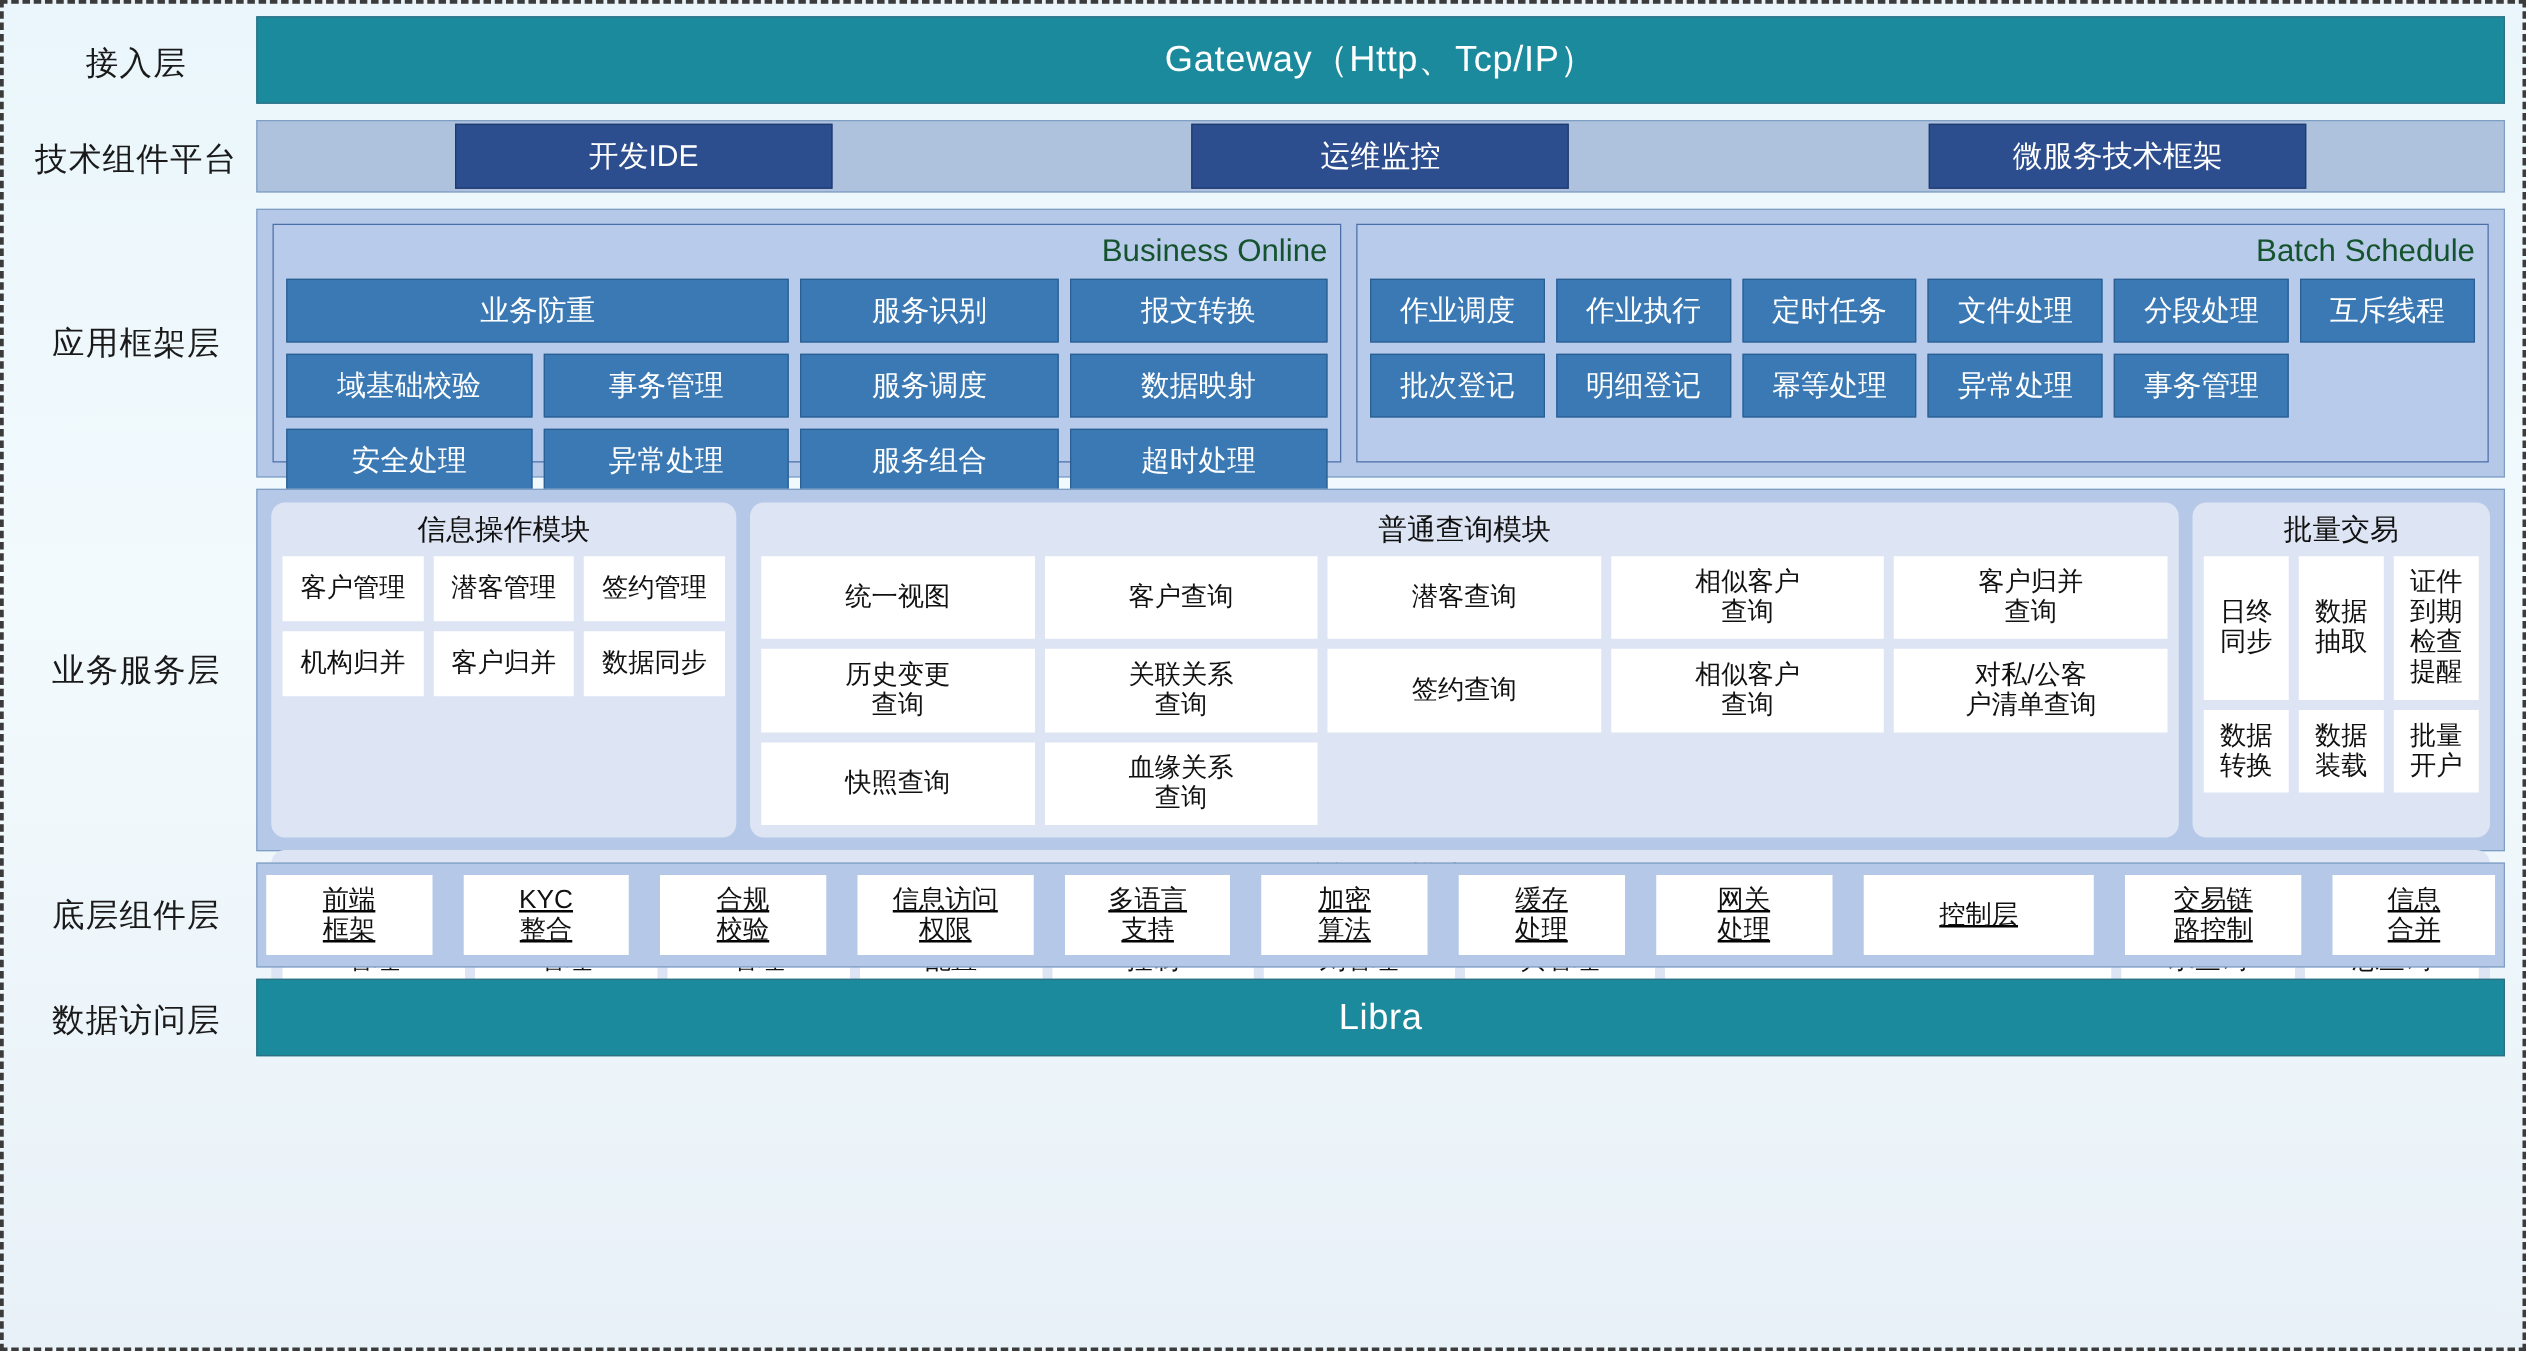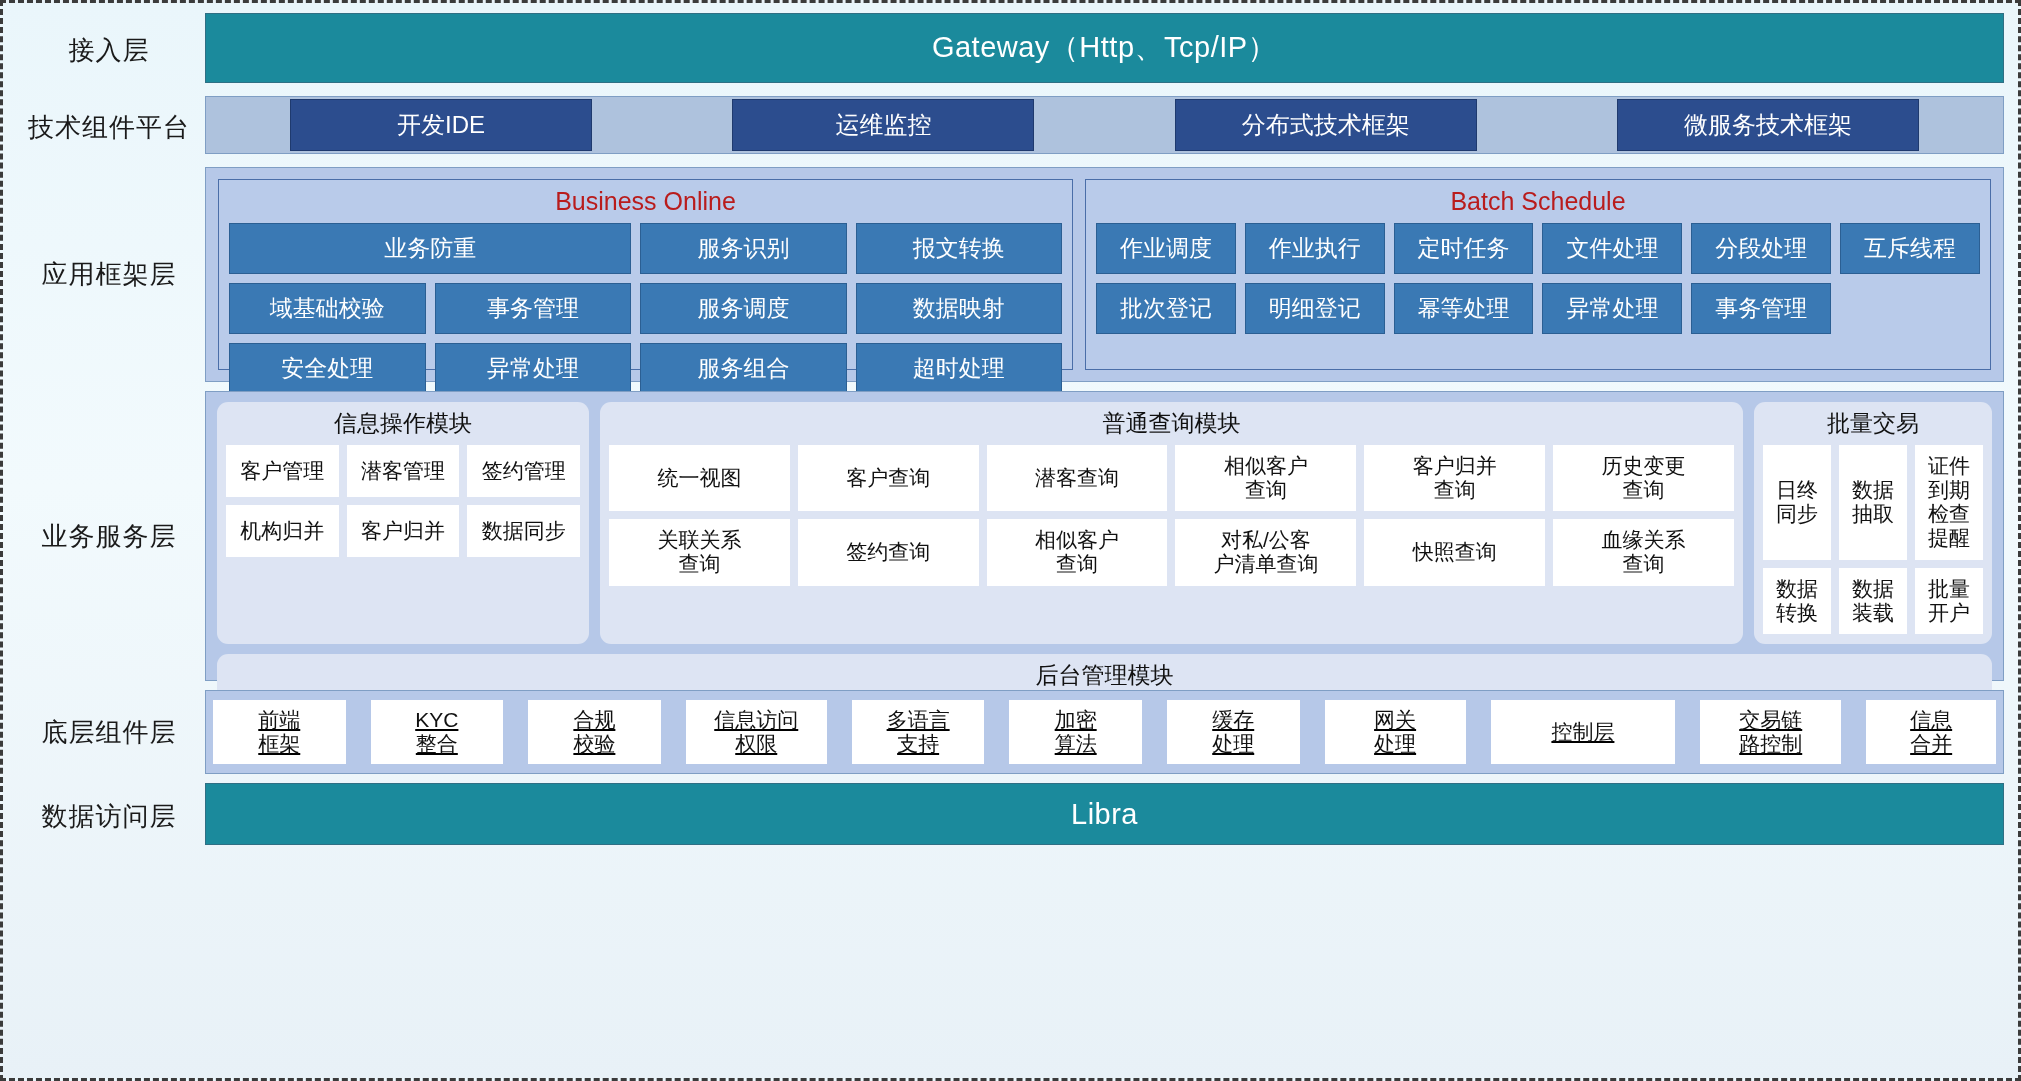--- a/index.html
+++ b/index.html
@@ -72,23 +72,23 @@
   }
   .appfw-group {
     background: #b9cbea;
     border: 1px solid #4a6ea8;
     padding: 7px 10px 11px 10px;
     display: flex; flex-direction: column;
   }
   .appfw-group.online { flex: 0 0 auto; width: 855px; }
   .appfw-group.batch  { flex: 1 1 auto; }
   .group-title {
-    text-align: center;
+    text-align: right;
     font-size: 25px;
-    color: #b91c1c;
+    color: #14532d;
     margin-bottom: 7px;
     font-family: "Liberation Sans", "DejaVu Sans", sans-serif;
   }
   .grid { display: grid; gap: 9px; }
   .online-grid {
     grid-template-columns: 1.02fr 1.02fr 1.07fr 1.07fr;
   }
   .batch-grid {
     grid-template-columns: repeat(6, 1fr);
   }
@@ -134,21 +134,21 @@
     text-align: center;
     padding: 9px 3px;
     display: flex; align-items: center; justify-content: center;
     min-height: 52px;
     white-space: pre-line;
   }
   .card-info   { flex: 0 0 auto; width: 372px; }
   .card-query  { flex: 1 1 auto; }
   .card-batch  { flex: 0 0 auto; width: 238px; }
   .info-grid   { grid-template-columns: repeat(3, 1fr); }
-  .query-grid  { grid-template-columns: repeat(6, 1fr); }
+  .query-grid  { grid-template-columns: repeat(5, 1fr); }
   .batch-grid2 { grid-template-columns: repeat(3, 1fr); }
 
   .biz-bottom { display: flex; }
   .card-admin { flex: 1 1 auto; }
   .admin-grid {
     display: grid;
     grid-template-columns: 0.86fr 0.86fr 0.86fr 0.86fr 0.95fr 0.9fr 0.9fr 2.1fr 0.82fr 0.82fr;
     gap: 8px;
   }
 
@@ -193,21 +193,20 @@
       <div class="tealbar gateway-bar">Gateway（Http、Tcp/IP）</div>
     </div>
   </div>
 
   <div class="row r-tech">
     <div class="rowlabel">技术组件平台</div>
     <div class="rowbody">
       <div class="tech-strip">
         <div class="tech-btn">开发IDE</div>
         <div class="tech-btn">运维监控</div>
-        <div class="tech-btn">分布式技术框架</div>
         <div class="tech-btn">微服务技术框架</div>
       </div>
     </div>
   </div>
 
   <div class="row r-appfw">
     <div class="rowlabel">应用框架层</div>
     <div class="rowbody">
       <div class="appfw-outer">
 

